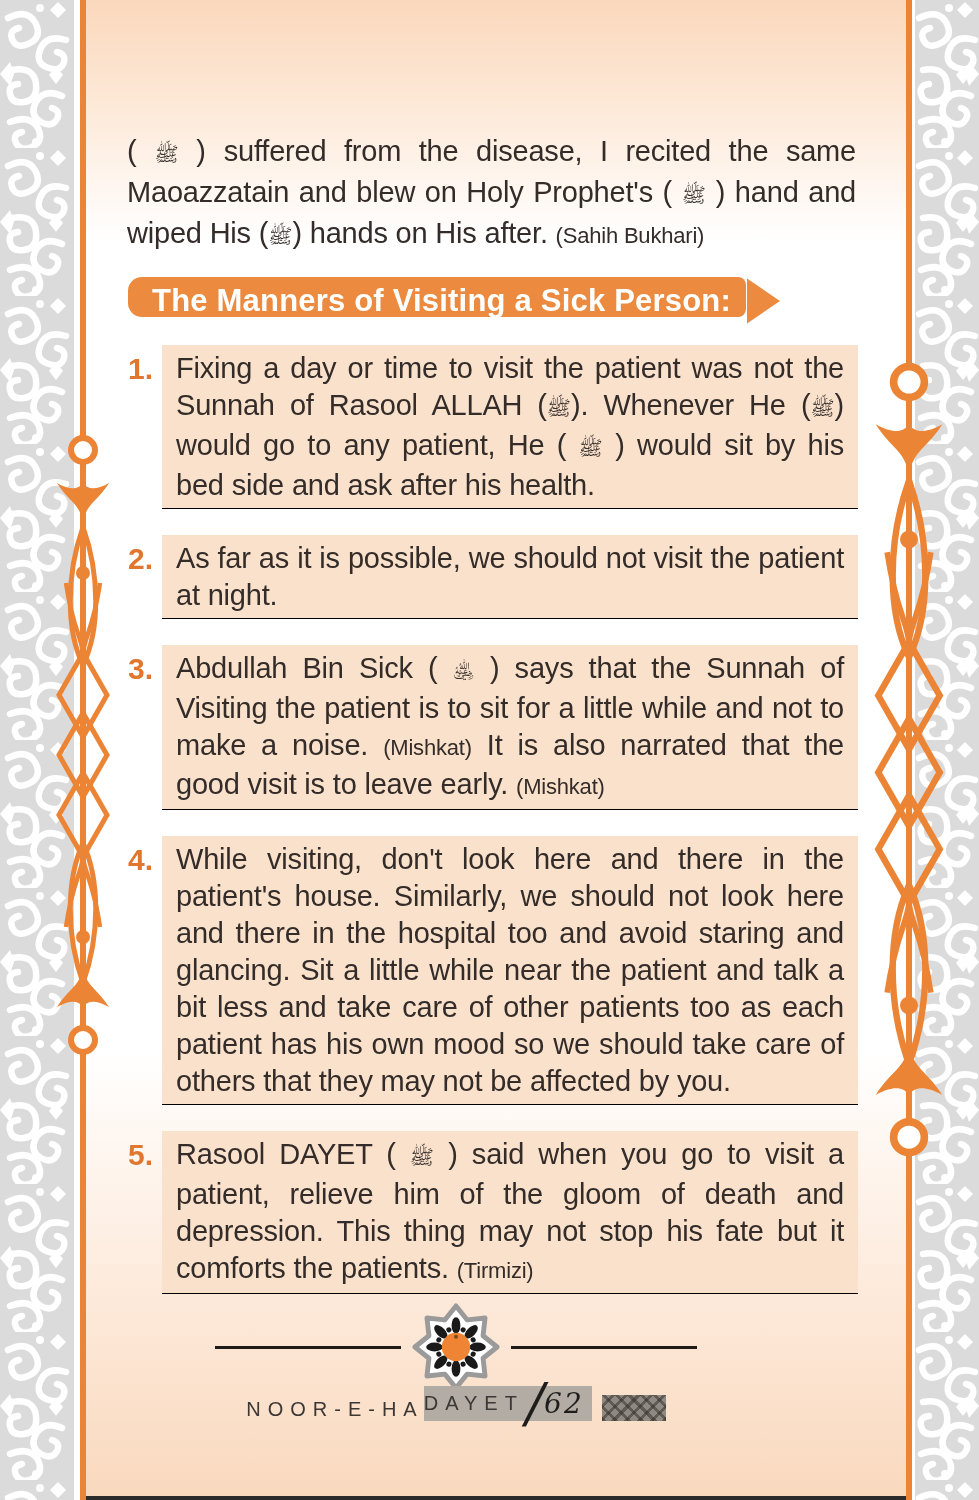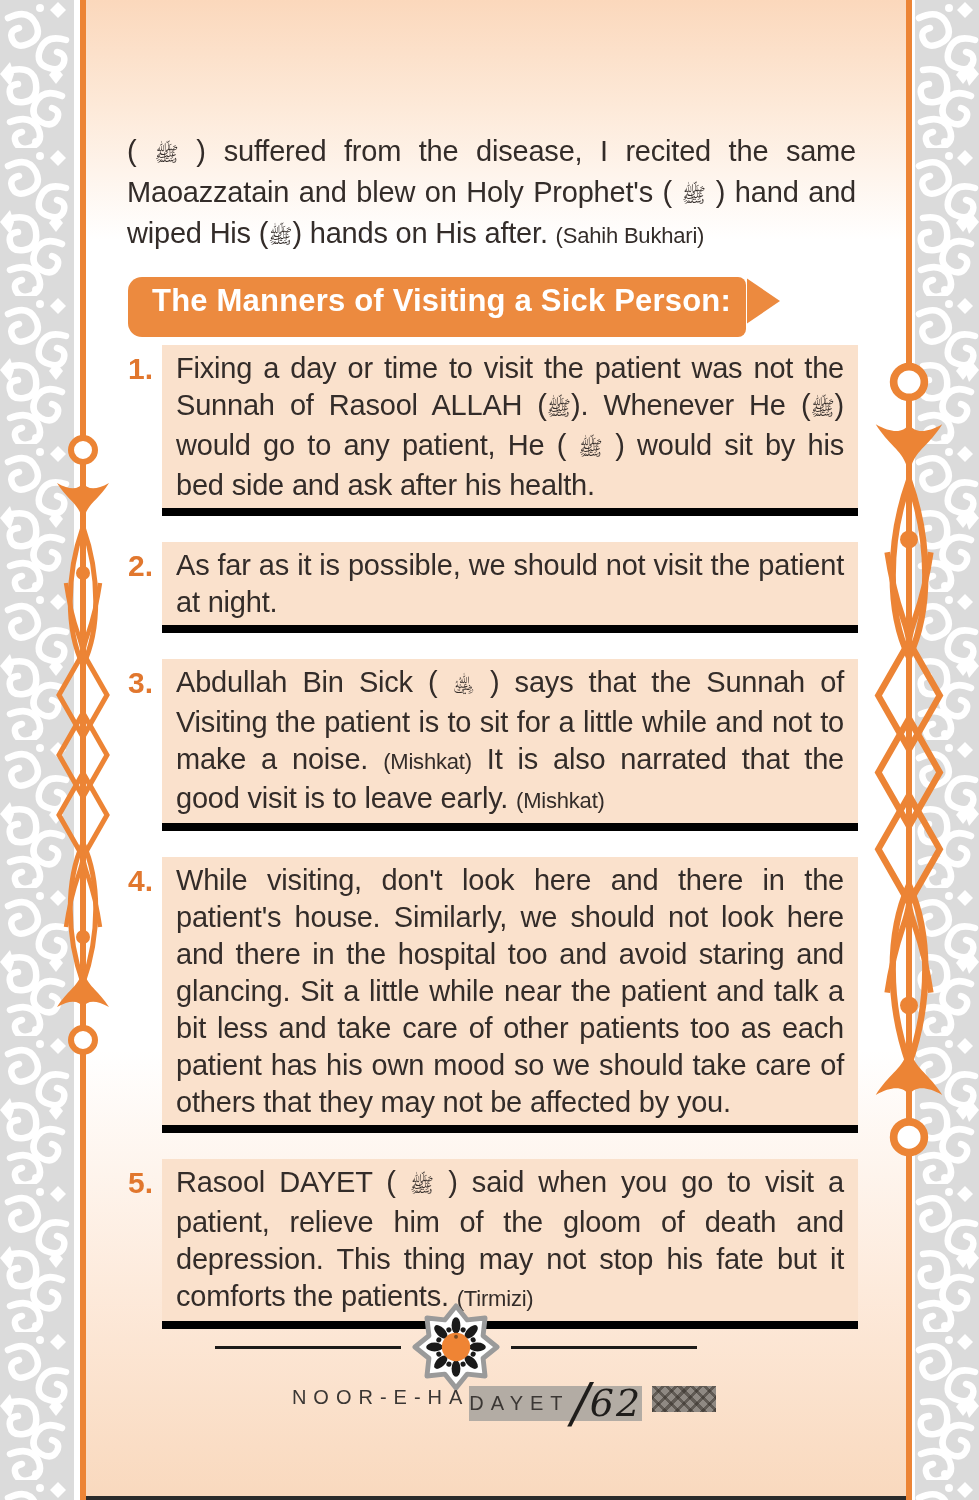--- a/index.html
+++ b/index.html
@@ -24,68 +24,68 @@
   .decor{position:absolute; left:0; top:0; width:979px; height:1500px; pointer-events:none;}
   
   .intro{
     position:absolute; left:127px; top:103px; width:729px;
     font-size:29px; line-height:38px; text-align:justify;
     color:#332c29; letter-spacing:-0.2px;
   }
   .run-c{font-size:22px;}
   .run-h{font-size:20px;}
   
-  .banner{position:absolute; left:128px; top:277px; display:flex; height:60px;}
+  .banner{position:absolute; left:128px; top:277px; display:flex; height:40px;}
   .banner-rect{
     width:618px; box-sizing:border-box; background:#ec8a3f;
     border-radius:14px 8px 8px 14px;
     color:#fff; font-weight:bold; font-size:31px; line-height:48px;
     padding-left:24px; letter-spacing:0.2px;
   }
   .banner-arrow{
     width:33px; height:48px; background:#ec8a3f; margin-left:1px;
     clip-path:polygon(0 3%, 100% 50%, 0 97%);
   }
   
   .manners-list{position:absolute; left:128px; top:345px; width:730px;}
   .item{display:flex; margin-bottom:26px;}
   .item-num{
     flex:none; width:34px; color:#e1772e; font-weight:bold;
     font-size:30px; line-height:37px; padding-top:5px;
   }
   .item-box{
-    flex:1; background:#fae1cc; border-bottom:8px solid #000000;
+    flex:1; background:#fae1cc; border-bottom:1px solid #000000;
     padding:5px 14px 4px; font-size:29px; line-height:37px;
     text-align:justify; color:#332c29; letter-spacing:-0.2px;
   }
   
   .footer-orn{
     position:absolute; left:86px; top:1303px; width:740px;
     display:flex; align-items:center; justify-content:center;
   }
   .fline{width:186px; height:3px; background:#1d1b19; margin:0 11px;}
   .flower{width:88px; height:88px; flex:none;}
   
   .footer-text{
     position:absolute; left:86px; top:1386px; width:740px;
-    display:flex; justify-content:center; align-items:flex-start;margin-left:48px;
+    display:flex; justify-content:center; align-items:flex-end;
   }
   .fseries{font-size:20px; letter-spacing:7px; color:#3b3734; font-weight:500; white-space:pre;}
   .fbox{
     background:#b3aca4; display:flex; align-items:center; height:35px;
     overflow:visible;
   }
   .slash{
     font-family:"DejaVu Serif", serif; font-style:italic;
     font-size:54px; line-height:27px; color:#1f1d1b; margin-left:2px;
   }
   .p62{
     font-family:"DejaVu Serif", serif; font-style:italic;
-    font-size:38px; line-height:27px; color:#1f1d1b;
-    letter-spacing:2px; 
+    font-size:28px; line-height:27px; color:#1f1d1b;
+    letter-spacing:2px; padding-right:8px;
   }
   .band{
     width:64px; height:26px; margin-left:10px; background-color:#8f8983;
     background-image:
       repeating-linear-gradient(45deg, rgba(50,44,38,0.5) 0 3px, transparent 3px 9px),
       repeating-linear-gradient(-45deg, rgba(50,44,38,0.5) 0 3px, transparent 3px 9px);
   }
   .bottom-edge{position:absolute; left:86px; bottom:0; width:820px; height:4px; background:#2b2b2b;}
 </style>
 </head>

